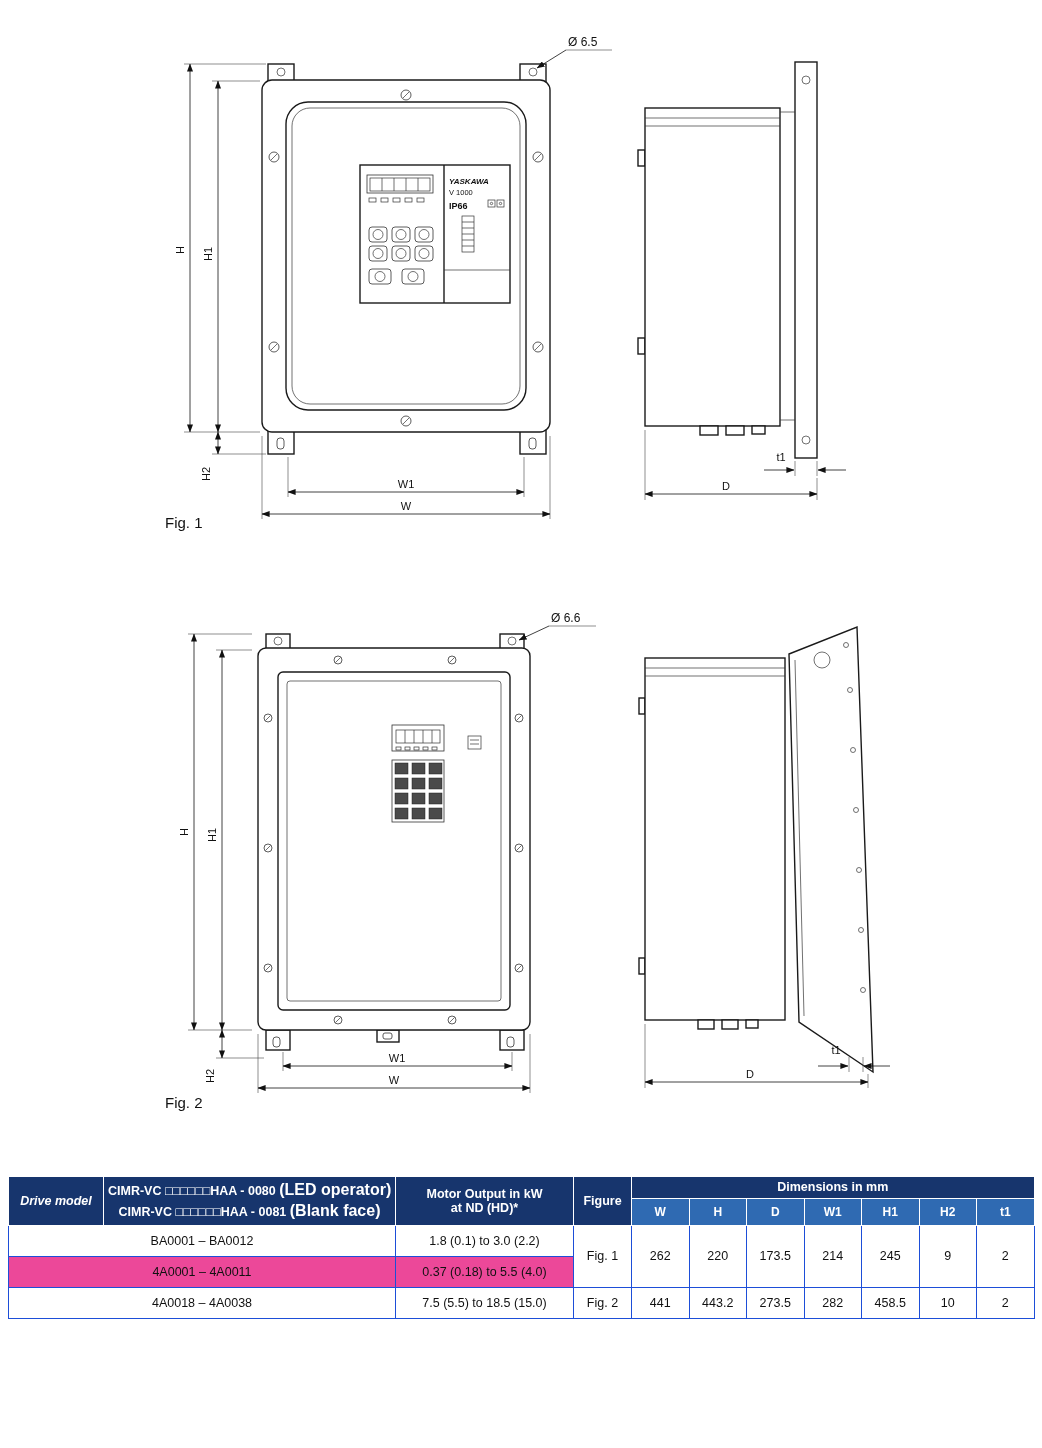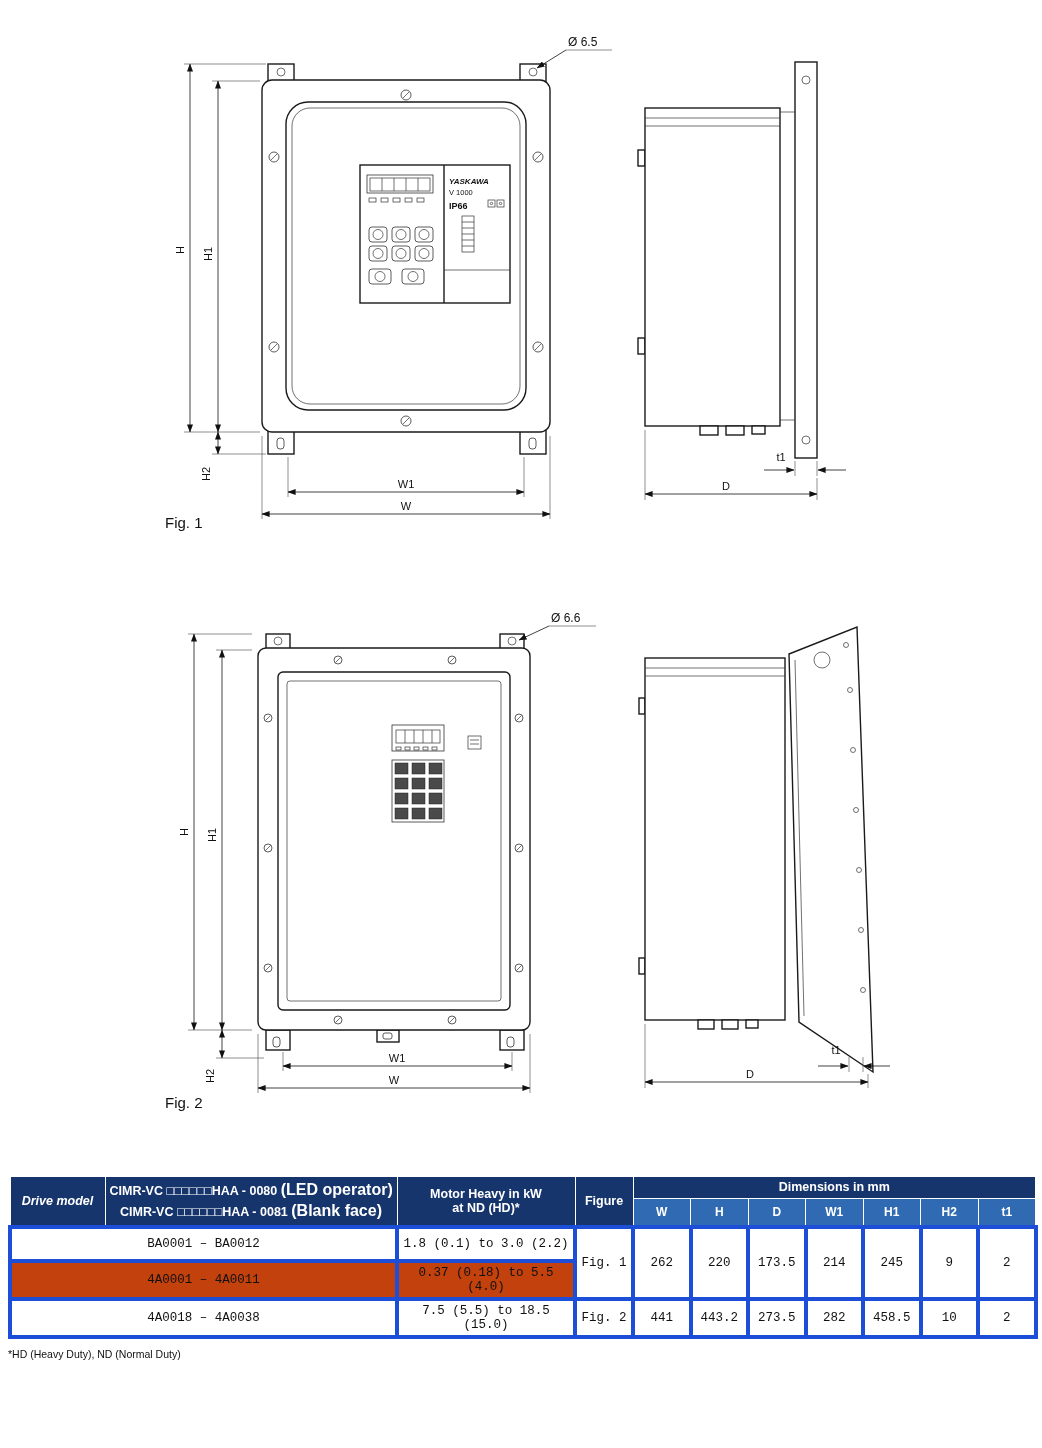--- a/index.html
+++ b/index.html
@@ -27,22 +27,22 @@
   
   .table-wrap { position:absolute; top:1176px; left:8px; width:1026px; }
   table.dims { width:100%; border-collapse:collapse; table-layout:fixed; font-size:12.5px; color:#111; }
   table.dims th, table.dims td { padding:3px 4px; text-align:center; vertical-align:middle; }
   table.dims thead th { border:1px solid #fff; font-weight:bold; }
   th.navy { background:#17356d; color:#fff; }
   th.blue { background:#2f6ab2; color:#fff; font-size:12px; height:20px; }
   th.drive-model { text-align:left; padding-left:10px;font-style:italic; }
   .model-lines div { line-height:1.3; white-space:nowrap; }
   .note { font-size:16px; }
-  table.dims tbody td { border:4px solid #1d4ed8; height:24px; background:#fff;font-family:Liberation Mono, monospace; }
-  table.dims tbody tr.alt td.striped { background:#c2410c; }
+  table.dims tbody td { border:1px solid #1d4ed8; height:24px; background:#fff; }
+  table.dims tbody tr.alt td.striped { background:#ec4899; }
   .footnote { margin-top:9px; font-size:10.5px; color:#111; }
 </style>
 </head>
 <body>
 
 <div class="page">
 
   <svg id="fig1-svg" class="fig-svg" width="1042" height="560" viewBox="0 0 1042 560">
     <defs>
       <marker id="a1" viewBox="0 0 8 6" markerWidth="8" markerHeight="6" refX="7.6" refY="3" orient="auto-start-reverse" markerUnits="userSpaceOnUse">
@@ -346,21 +346,21 @@
           <th class="navy drive-model" rowspan="2">Drive model</th>
           <th class="navy" rowspan="2">
             <div class="model-lines">
               <div><span>CIMR-VC □□□□□□HAA - 0080</span>
                    <span class="note">(LED operator)</span></div>
               <div><span>CIMR-VC □□□□□□HAA - 0081</span>
                    <span class="note">(Blank face)</span></div>
             </div>
           </th>
           <th class="navy" rowspan="2">
-            <div>Motor Heavy in kW</div>
+            <div>Motor Output in kW</div>
             <div>at ND (HD)*</div>
           </th>
           <th class="navy" rowspan="2">Figure</th>
           <th class="navy" colspan="7">Dimensions in mm</th>
         </tr>
         <tr>
           <th class="blue">W</th>
           <th class="blue">H</th>
           <th class="blue">D</th>
           <th class="blue">W1</th>
@@ -393,16 +393,15 @@
           <td>441</td>
           <td>443.2</td>
           <td>273.5</td>
           <td>282</td>
           <td>458.5</td>
           <td>10</td>
           <td>2</td>
         </tr>
       </tbody>
     </table>
-    <div class="footnote">*HD (Heavy Duty), ND (Normal Duty)</div>
   </div>
 
 </div>
 
 </body></html>

